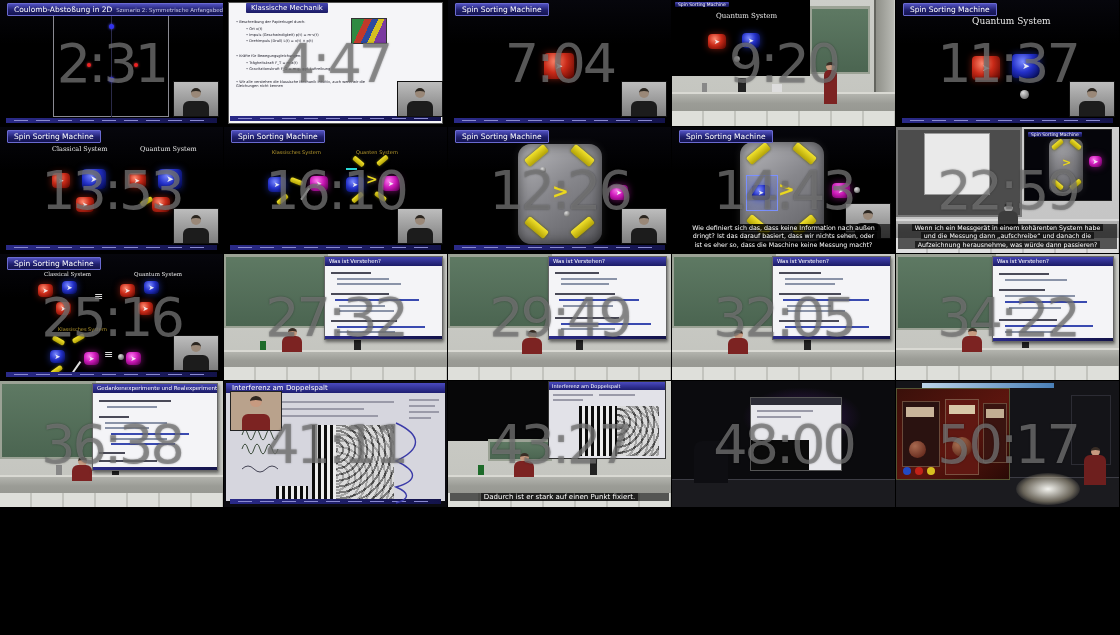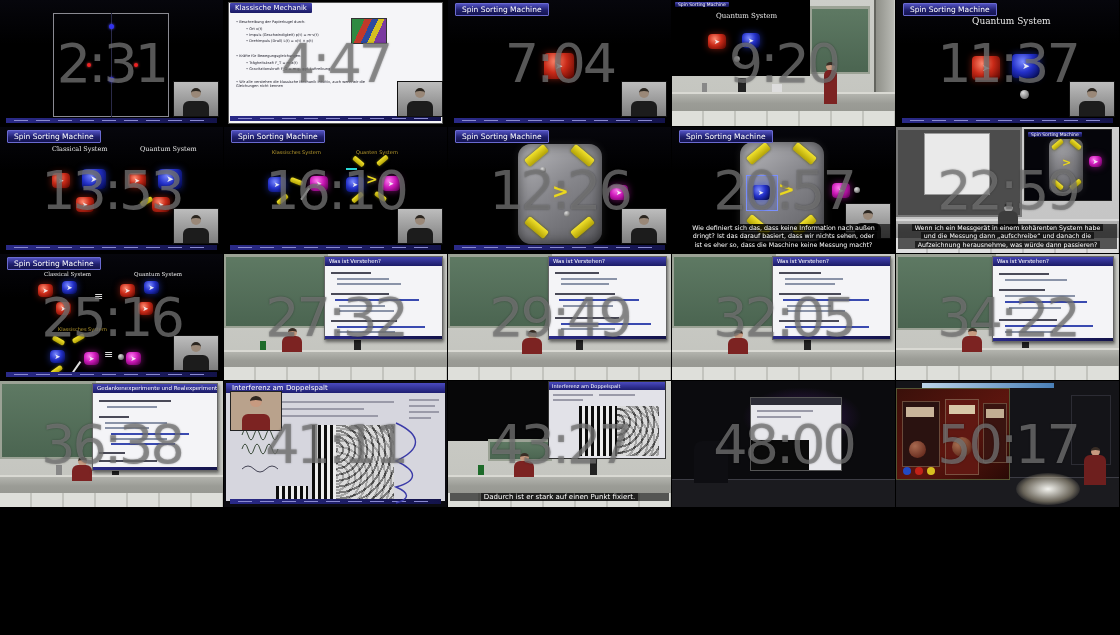--- a/index.html
+++ b/index.html
@@ -51,21 +51,21 @@
 .fig .b{width:20px;height:16px;border-radius:6px 6px 0 0;background:#7c2322;margin-top:-1px}
 .fig.tall .b{width:13px;height:34px;border-radius:5px 5px 0 0}
 .itm{position:absolute;background:#3c3c3c;z-index:3}
 
 .wslide{position:absolute;background:#f4f4f7;border:1px solid #666;box-shadow:1px 2px 3px rgba(0,0,0,.5);z-index:6}
 .wsh{height:9px;background:linear-gradient(180deg,#4242b0,#1b1b66);color:#fff;font-size:5.5px;line-height:9px;padding-left:4px;white-space:nowrap;overflow:hidden}
 .wsb{position:absolute;left:0;right:0;bottom:0;height:3px;background:linear-gradient(90deg,#2a2a88,#13134a)}
 .ln{position:absolute;height:2px;background:#8a93a8}
 .ln.b{background:#3a4ab0}.ln.d{background:#4a4a58}
 
-.wchip{position:absolute;top:3px;left:6px;padding:1px 5px;background:linear-gradient(180deg,#4646b4,#1a1a64);color:#fff;font-size:7px;border-radius:1px;z-index:5;white-space:nowrap}
+.wchip{position:absolute;top:3px;left:22px;padding:1px 5px;background:linear-gradient(180deg,#4646b4,#1a1a64);color:#fff;font-size:7px;border-radius:1px;z-index:5;white-space:nowrap}
 .mb{position:absolute;font-size:3.6px;color:#1c1c28;z-index:4;white-space:nowrap}
 .mb::before{content:'\2022  ';color:#223}
 .mb.wrap{white-space:normal;width:150px}
 
 .winbar{position:absolute;top:2px;left:2px;right:2px;height:10px;background:linear-gradient(180deg,#4a4ac0,#1d1d70);color:#fff;font-size:7px;line-height:10px;padding-left:6px;z-index:7;white-space:nowrap}
 .winbody{position:absolute;background:#d6d6de;z-index:3}
 .ctl{position:absolute;height:1.5px;background:#9a9aa8;z-index:4}
 .stripes{position:absolute;background:repeating-linear-gradient(90deg,#0c0c0c 0 3px,#ededed 3px 6px);z-index:4}
 .ripple{position:absolute;background:repeating-radial-gradient(circle at 0% 32%,rgba(25,25,25,.45) 0 2px,rgba(235,235,235,.45) 2px 6px),repeating-radial-gradient(circle at 0% 68%,rgba(25,25,25,.45) 0 2px,rgba(235,235,235,.45) 2px 6px),#b4b4b4;z-index:4}
 .cam{position:absolute;background:#b9a28c;border:1px solid #222;z-index:8}
@@ -82,20 +82,24 @@
 .gray{filter:grayscale(1)}
 </style>
 </head>
 <body>
 
 <div class="sheet">
 
 
   <div class="cell">
     <div class="dk"></div>
+    <div class="hdr">
+        <span>Coulomb-Abstoßung in 2D</span>
+        <small>Szenario 2: Symmetrische Anfangsbedingungen</small>
+      </div>
     <div style="position:absolute;left:53px;top:13px;width:116px;height:104px;border:1px solid #8a8a92;z-index:3"></div>
     <div style="position:absolute;left:111px;top:13px;width:1px;height:104px;background:#2a2a48;z-index:3"></div>
     <div style="position:absolute;left:87px;top:63px;width:4px;height:4px;border-radius:50%;background:#e22;box-shadow:0 0 3px #f44;z-index:4"></div>
     <div style="position:absolute;left:134px;top:63px;width:4px;height:4px;border-radius:50%;background:#e22;box-shadow:0 0 3px #f44;z-index:4"></div>
     <div style="position:absolute;left:109px;top:24px;width:5px;height:5px;border-radius:50%;background:#33e;box-shadow:0 0 3px #55f;z-index:4"></div>
     <div style="position:absolute;left:109px;top:77px;width:5px;height:5px;border-radius:50%;background:#33e;box-shadow:0 0 3px #55f;z-index:4"></div>
     <div class="inset">
         <div class="ph"></div>
         <div class="pb"></div>
       </div>
@@ -268,21 +272,21 @@
     <div class="peg" style="left:182px;top:60px"></div>
     <div class="subs">
       <div><span>Wie definiert sich das, dass keine Information nach außen</span></div>
       <div><span>dringt? Ist das darauf basiert, dass wir nichts sehen, oder</span></div>
       <div><span>ist es eher so, dass die Maschine keine Messung macht?</span></div>
     </div>
     <div class="inset" style="bottom:14px">
         <div class="ph"></div>
         <div class="pb"></div>
       </div>
-    <div class="ts">20:57</div>
+    <div class="ts">14:43</div>
   </div>
 
   <div class="cell">
     <div class="room gray">
       <div class="board" style="left:0;top:0;width:126px;height:90px;background:#4c4c4c;border-color:#777"></div>
       <div class="screen" style="left:28px;top:6px;width:66px;height:62px"></div>
       <div class="bench" style="height:34px"></div>
       <div class="fig" style="left:102px;top:76px">
           <div class="h"></div>
           <div class="b" style="background:#3c3c3c"></div>

